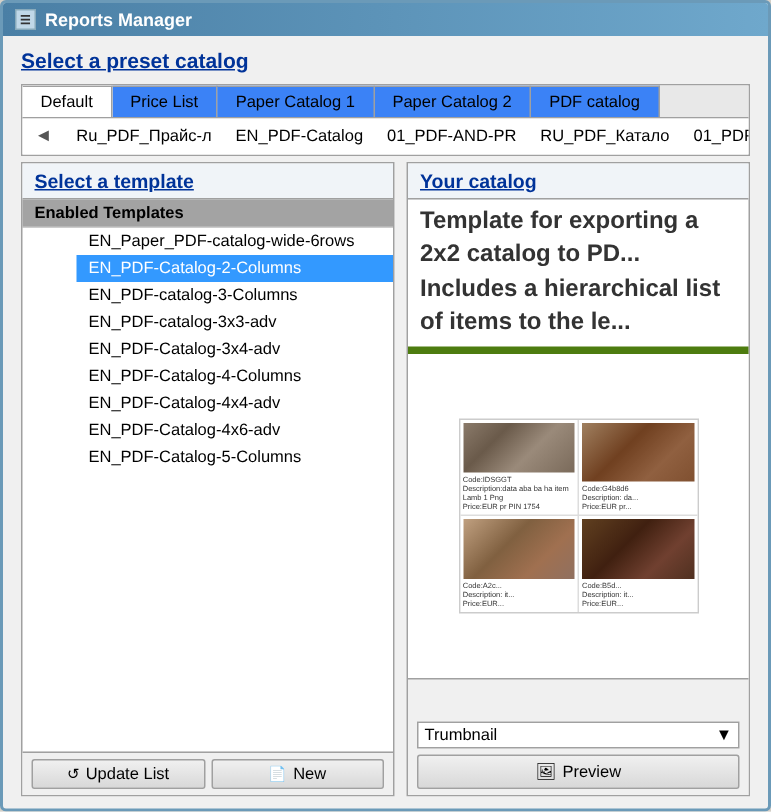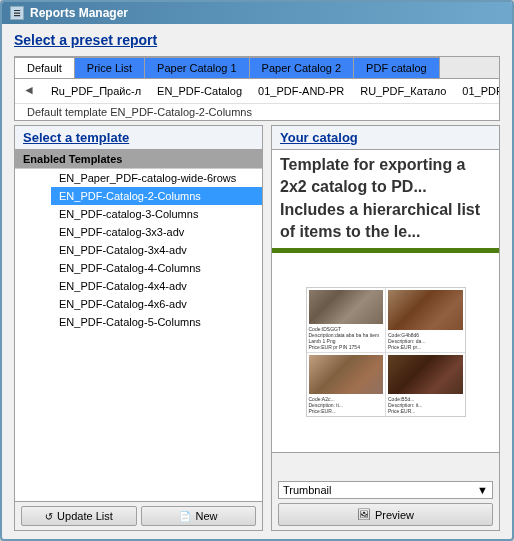--- a/index.html
+++ b/index.html
@@ -298,40 +298,37 @@
 <div class="window">
   <div class="title-bar">
     <div class="title-bar-icon">
       <span>☰</span>
     </div>
     <span>Reports Manager</span>
   </div>
 
   <div class="content">
 
-    <div class="section-title">Select a preset report</div>
+    <div class="section-title">Select a preset catalog</div>
 
     <div class="tabs-container">
       <div class="tabs-row">
         <div class="tab active">Default</div>
         <div class="tab">Price List</div>
         <div class="tab">Paper Catalog 1</div>
         <div class="tab">Paper Catalog 2</div>
         <div class="tab">PDF catalog</div>
       </div>
       <div class="tab-content-row">
         <span class="nav-arrow">◄</span>
         <span class="tab-item">Ru_PDF_Прайс-л</span>
         <span class="tab-item">EN_PDF-Catalog</span>
         <span class="tab-item">01_PDF-AND-PR</span>
         <span class="tab-item">RU_PDF_Катало</span>
         <span class="tab-item">01_PDF-AND-</span>
-      </div>
-      <div style="padding:2px 8px; border-top:1px solid #e0e0e0; background:white;">
-        <span class="default-label">Default template EN_PDF-Catalog-2-Columns</span>
       </div>
     </div>
 
     <div class="main-panels">
 
       <div class="left-panel">
         <div class="left-panel-title">Select a template</div>
         <div class="enabled-label">Enabled Templates</div>
         <div class="template-list">
           <div class="template-item">EN_Paper_PDF-catalog-wide-6rows</div>

